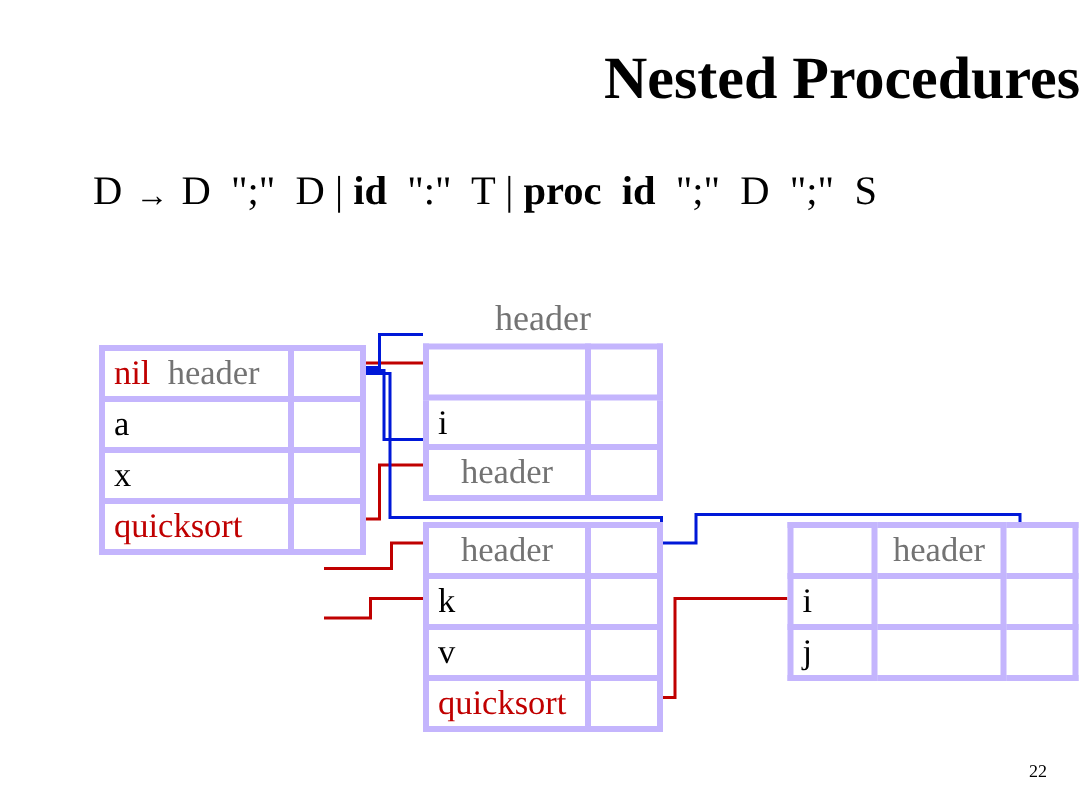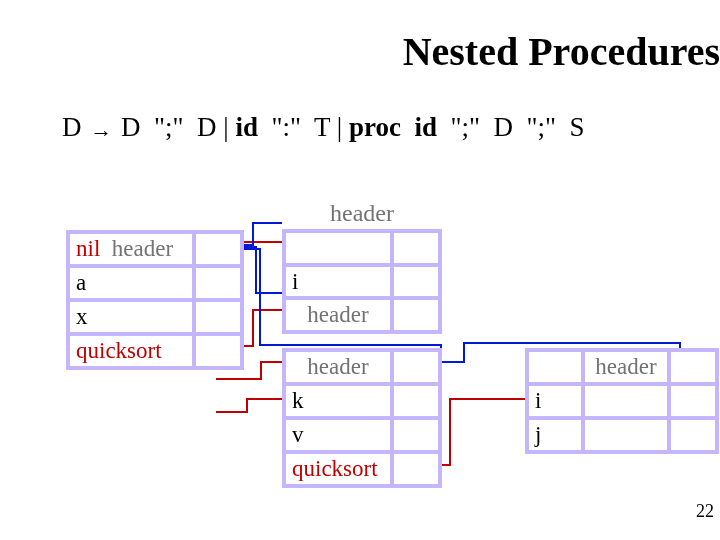--- a/index.html
+++ b/index.html
@@ -12,21 +12,21 @@
   .tbl td{border:4px solid #c4b5fd;padding:2px 6px;height:26px}
   .tbl .w1{width:110px}
   .tbl .w2{width:32px}
   .tbl .c1{width:92px}
   .tbl .c2{width:32px}
   .tbl .d1{width:40px}
   .tbl .d2{width:70px}
   .hdr td{border:none;text-align:center;font-size:24px;height:24px;padding:0 0 2px 0}
   .blue{color:#737373}
   .red{color:#c00000}
-  .pagen{position:absolute;right:6px;bottom:18px;font-size:18px}
+  .pagen{position:absolute;right:22px;bottom:18px;font-size:12px}
 </style>
 </head>
 <body>
 
 <div class="title">Nested Procedures</div>
 
 <div class="grammar">
   <div>
     <span>D</span>
     <span class="arrow">→</span>

